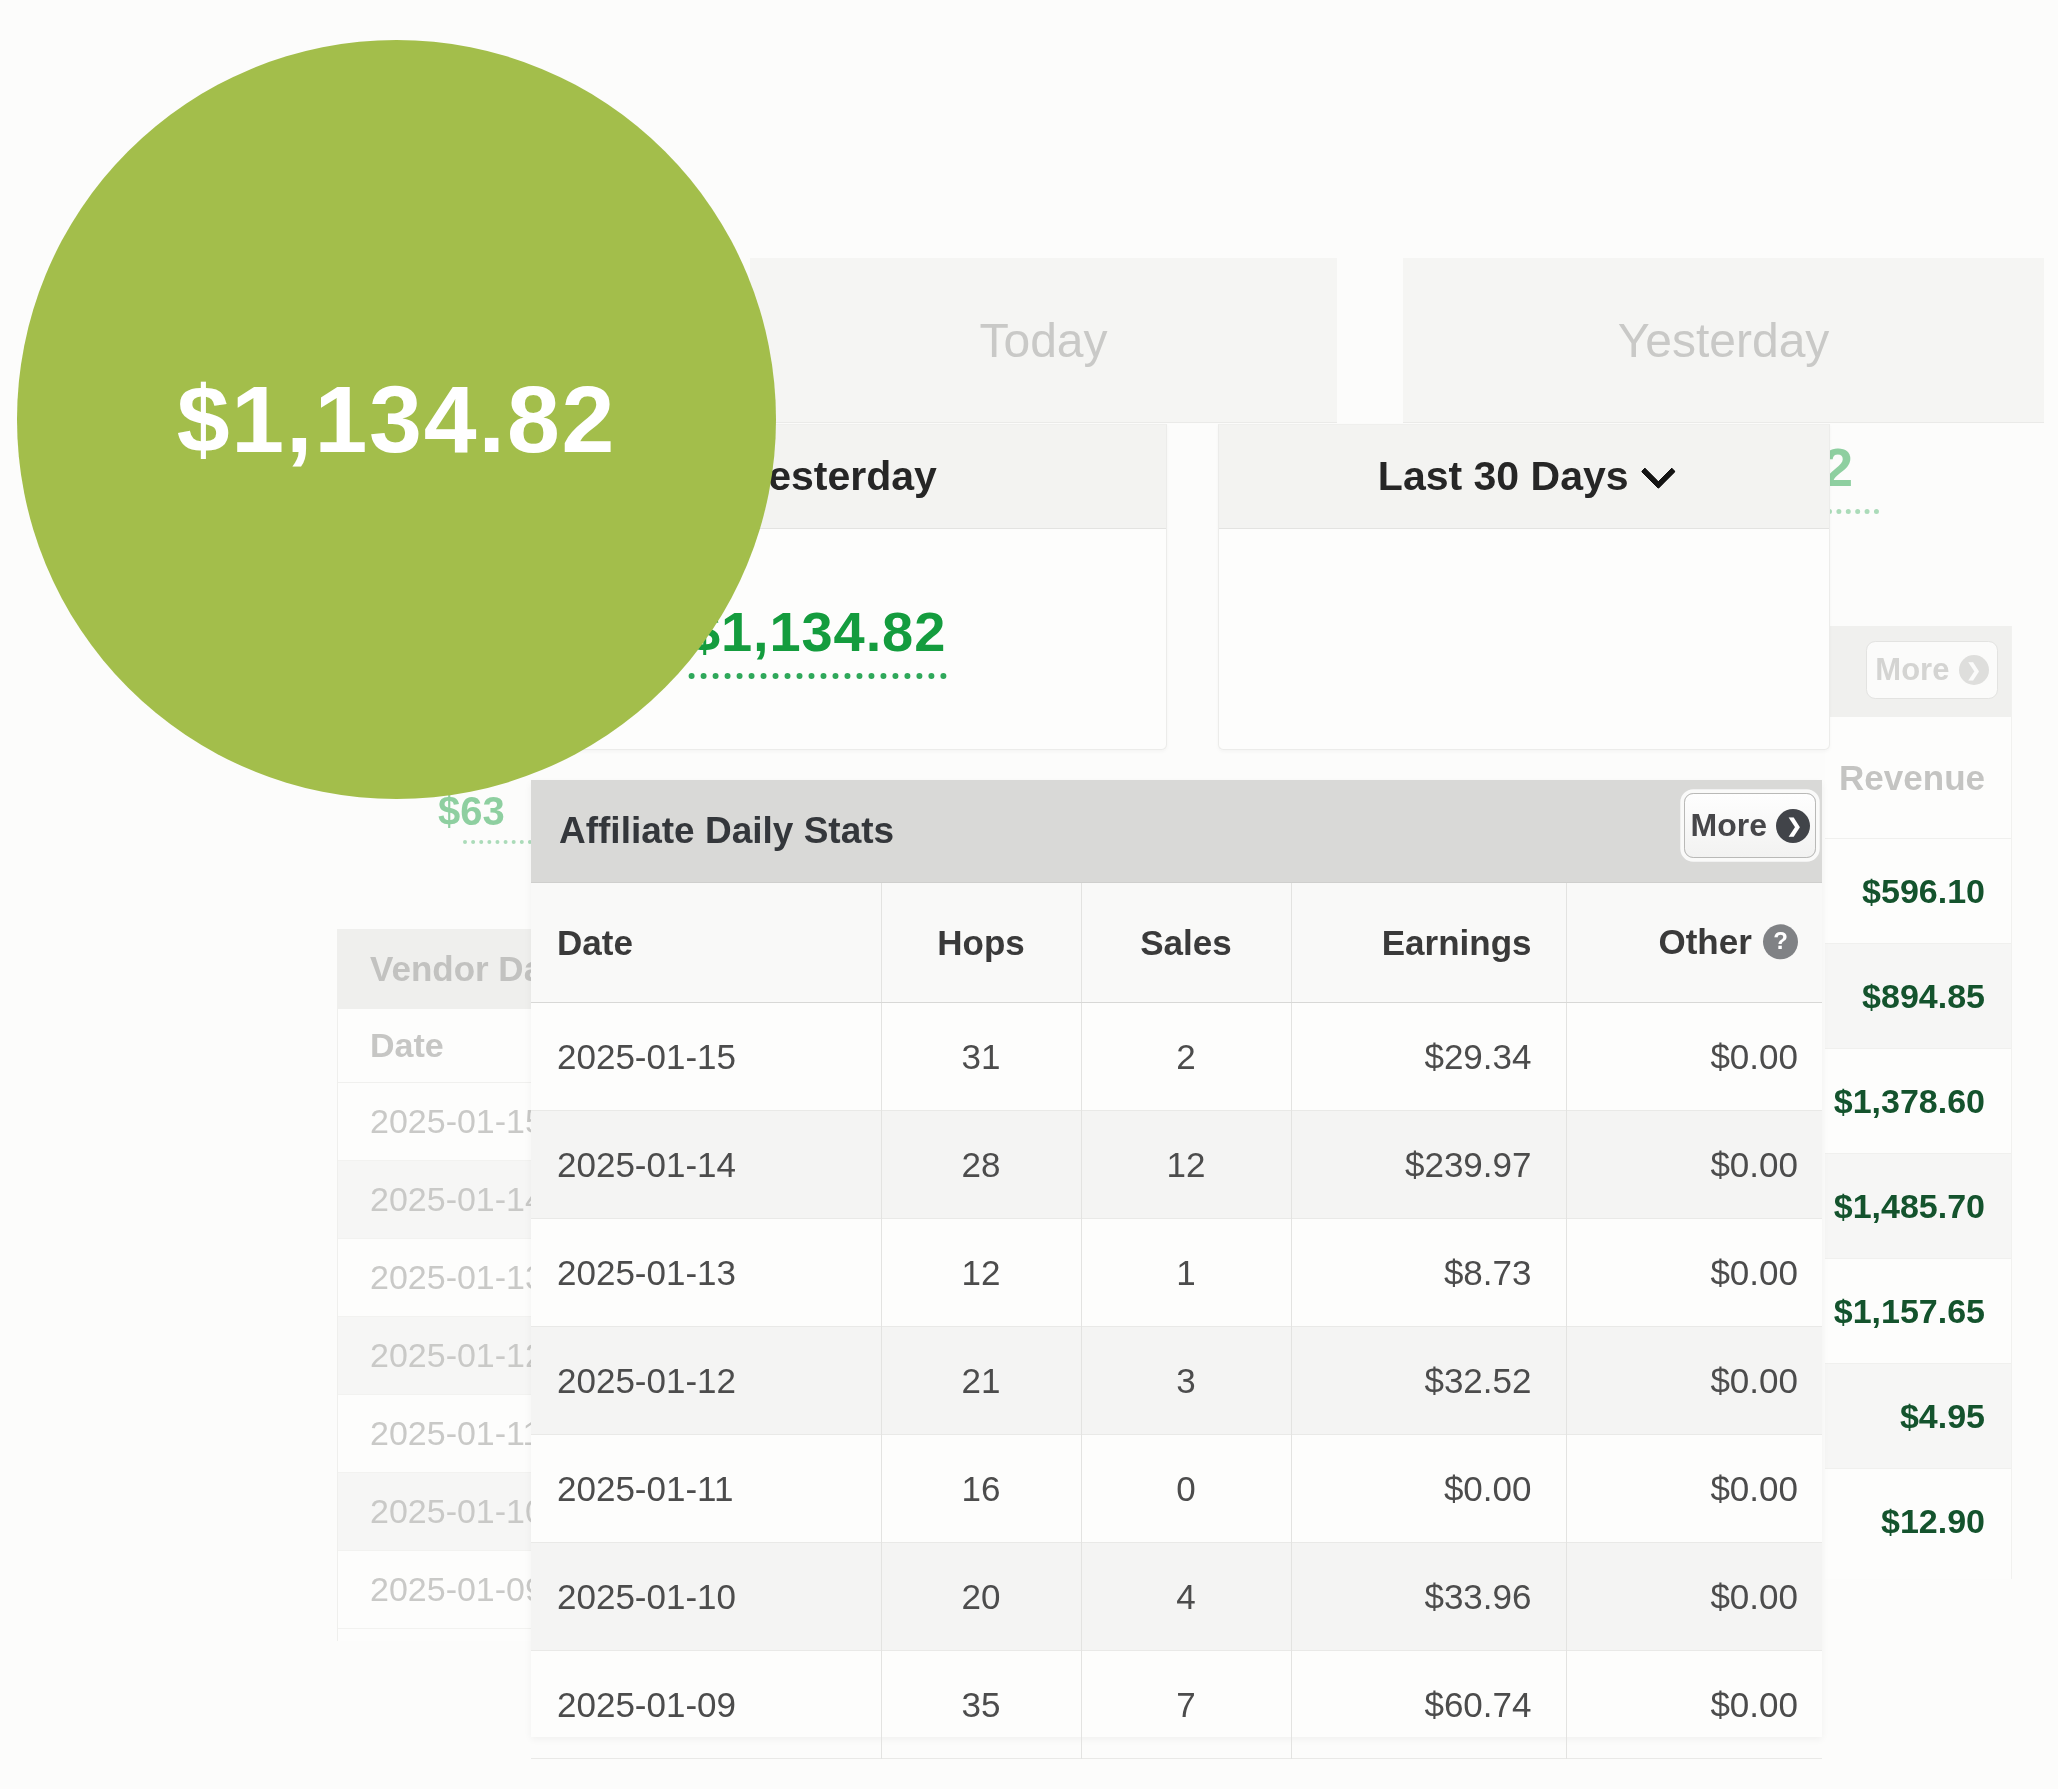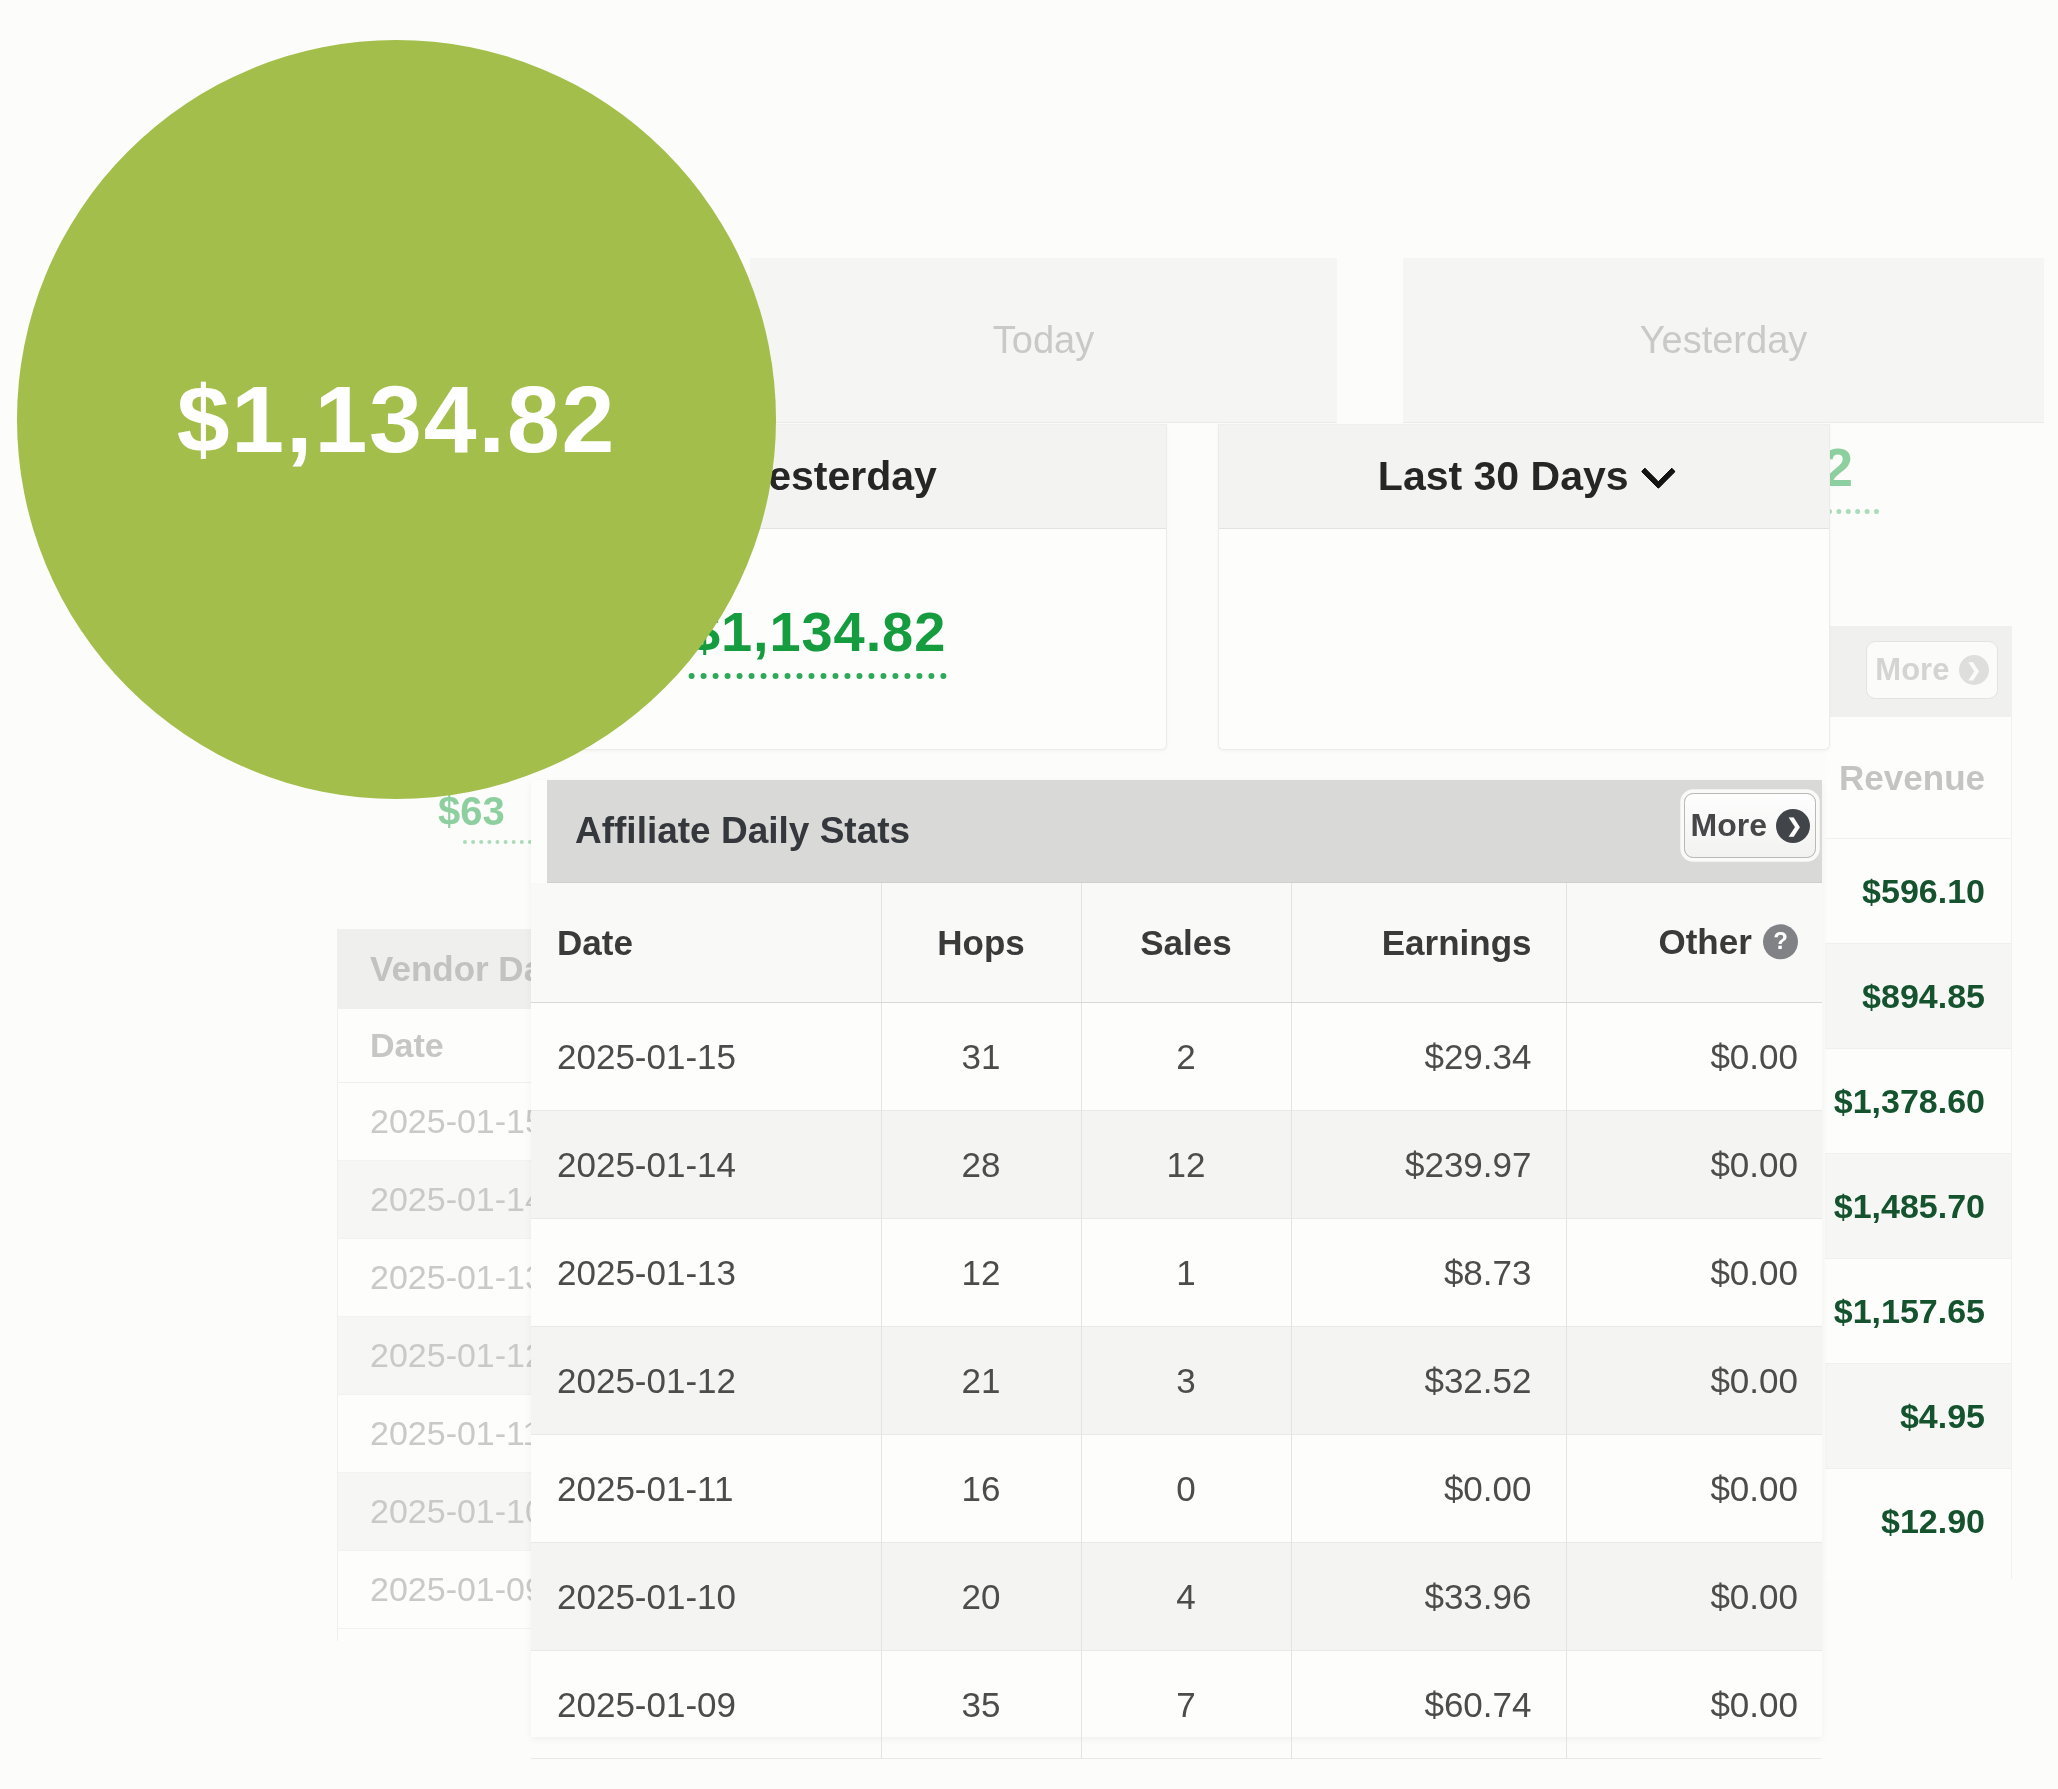--- a/index.html
+++ b/index.html
@@ -8,21 +8,21 @@
     background:#fcfcfb;
     font-family:"Liberation Sans", sans-serif;
     -webkit-font-smoothing:antialiased;
   }
 
   
   .bg-tab{
     position:absolute;top:258px;height:164px;background:#f5f5f3;
     border-bottom:1.9px solid #eaeae8;
     display:flex;align-items:center;justify-content:center;
-    font-size:38px;color:#c9c9c7;z-index:1;
+    font-size:48px;color:#c9c9c7;z-index:1;
   }
   #tab-today{left:750px;width:587px;}
   #tab-yesterday{left:1403px;width:641px;}
 
   
   .vendor{
     position:absolute;left:337px;top:929px;width:194px;height:712px;
     overflow:hidden;border-left:0.9px solid #efefed;z-index:2;background:#fdfdfc;
   }
   .vendor-bar{height:80px;background:#efefed;display:flex;align-items:center;
@@ -88,21 +88,21 @@
   }
 
   
   .panel{
     position:absolute;left:531px;top:780px;width:1291px;height:957px;
     background:#fdfdfc;z-index:20;box-shadow:0 2.8px 7.5px rgba(0,0,0,0.05);
   }
   .panel-bar{
     height:103px;background:#d9d9d7;border-bottom:0.9px solid #cfcfcd;
     position:relative;display:flex;align-items:center;padding-left:28px;
-    font-size:37px;font-weight:600;color:#34373b;box-sizing:border-box;margin-left:16px;
+    font-size:37px;font-weight:600;color:#34373b;box-sizing:border-box;
   }
   .panel-more{
     position:absolute;right:5.6px;top:13px;width:132px;height:65px;
     background:linear-gradient(#fefefe,#f2f2f1);
     border:1.9px solid #b9b9b7;border-radius:9.3px;
     box-shadow:0 0 0 3.7px rgba(255,255,255,0.85);
     display:flex;align-items:center;justify-content:center;gap:9.3px;
     font-size:32px;font-weight:600;color:#47474a;box-sizing:border-box;cursor:pointer;
   }
   .more-circle{

